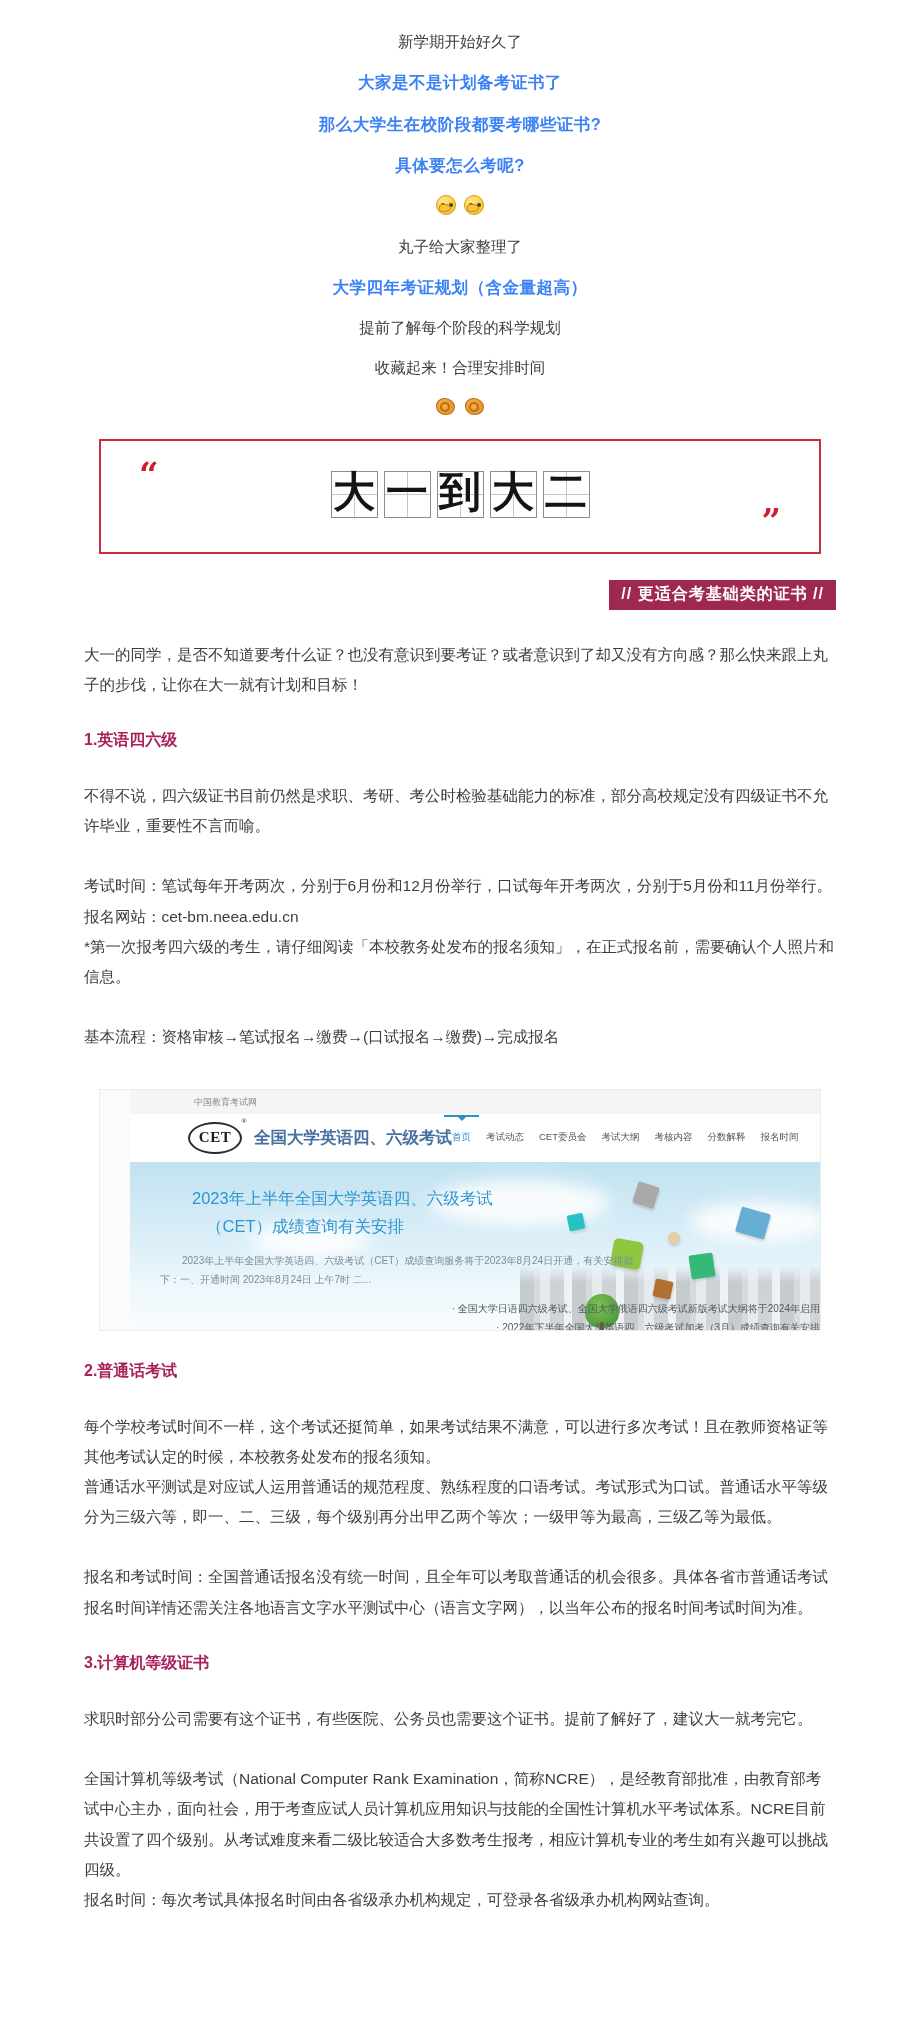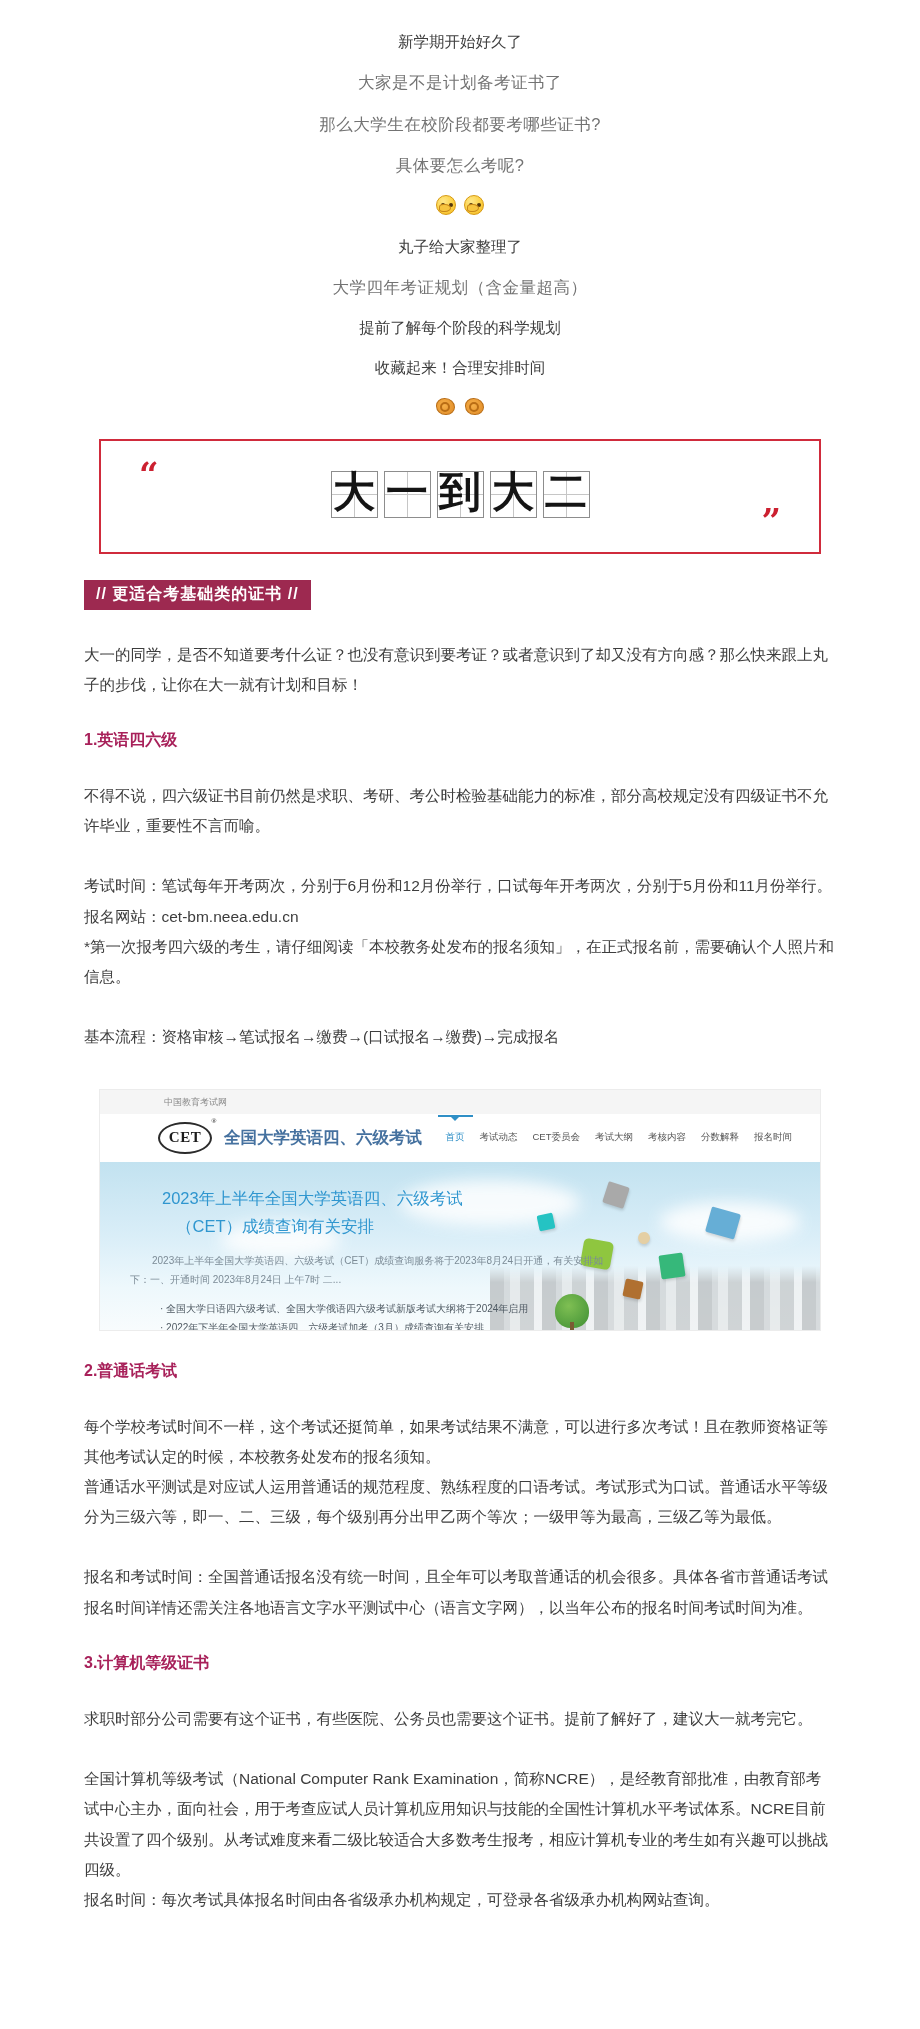--- a/index.html
+++ b/index.html
@@ -7,21 +7,21 @@
   body {
     width:920px; min-height:2029px; margin:0 auto;
     font-family:"Liberation Sans","DejaVu Sans",sans-serif;
     color:#3d3d3d;
   }
   .page { width:752px; margin:0 auto; padding-top:30px; }
 
   
   .c { text-align:center; margin:0 0 16px; line-height:1.55; }
   .c.plain { font-size:15.5px; color:#3e3e3e; }
-  .c.red   { font-size:16.5px; color:#737373; font-weight:normal; letter-spacing:.5px; }
+  .c.red   { font-size:16.5px; color:#3b82f6; font-weight:bold; letter-spacing:.5px; }
   .emoji-row { text-align:center; margin:2px 0 20px; }
 
   .emoji-face {
     display:inline-block; width:20px; height:20px; border-radius:50%;
     background:radial-gradient(circle at 35% 30%, #ffe88a, #fccf3e 60%, #eeb22a);
     border:1px solid #d79a12; position:relative; margin:0 2px; vertical-align:middle;
   }
   .emoji-face::before {
     content:""; position:absolute; width:4px; height:4px; left:4px; top:7px;
     background:#54380e; border-radius:50%; box-shadow:8px 0 0 #54380e;
@@ -58,40 +58,40 @@
       linear-gradient(#c6c6c6,#c6c6c6) 50% 0/1px 100% no-repeat,
       linear-gradient(#c6c6c6,#c6c6c6) 0 50%/100% 1px no-repeat;
     display:flex; align-items:center; justify-content:center; background-color:#fff;
   }
   .gcell span {
     font-family:"DejaVu Serif","Liberation Serif",serif; font-weight:bold;
     font-size:42px; color:#141414; line-height:1; transform:translateY(-2px);
   }
 
   
-  .badge-row { text-align:left; margin:0 0 30px; }
+  .badge-row { text-align:right; margin:0 0 30px; }
   .badge {
     display:inline-block; background:#9d2950; color:#ffffff; font-weight:bold;
     font-size:16px; padding:4px 12px 5px; letter-spacing:1px;
   }
 
   
   .body-p {
     font-size:15.5px; line-height:1.95; color:#3d3d3d;
     margin:0 0 30px; text-align:left;
   }
   .body-p.joined { margin-top:-30px; }
   .sec-h {
     color:#a8215a; font-size:16px; font-weight:bold; margin:30px 0 30px;
   }
 
   
   .cet-shot {
     width:722px; margin:36px auto 24px; border:1px solid #ececec;
-    background:#fbfbfb; overflow:hidden; font-family:"Liberation Sans",sans-serif;
+    background:#fbfbfb; overflow:hidden; font-family:"Liberation Sans",sans-serif;padding-left:30px;
   }
   .cet-topbar {
     height:24px; background:#f5f5f5; padding:6px 0 0 64px;
     font-size:9px; color:#8a8a8a;
   }
   .cet-navbar {
     height:48px; background:#ffffff; display:flex; align-items:center;
     padding:0 28px 0 58px; position:relative;
   }
   .cet-logo {
@@ -139,21 +139,21 @@
   }
   .cet-headline {
     position:relative; z-index:2; color:#2f96cf; font-size:16.5px; line-height:1.75;
     padding:22px 0 0 62px; font-weight:500;
   }
   .cet-headline .l2 { padding-left:14px; }
   .cet-summary {
     position:relative; z-index:2; width:475px; margin:10px 0 0 30px;
     font-size:10px; color:#7c8b96; line-height:1.9; text-indent:2.2em;
   }
-  .cet-bullets { position:relative; z-index:2; margin:10px 0 0 60px; }
+  .cet-bullets { position:relative; z-index:2; margin:10px 0 0 60px;text-align:right; }
   .cet-bullet { font-size:10px; color:#4f5a63; line-height:1.9; cursor:pointer; }
   .cet-bullet::before { content:"· "; color:#4f5a63; }
 </style>
 </head>
 <body>
 
 <div class="page">
 
   <div>
     <p class="c plain">新学期开始好久了</p>

